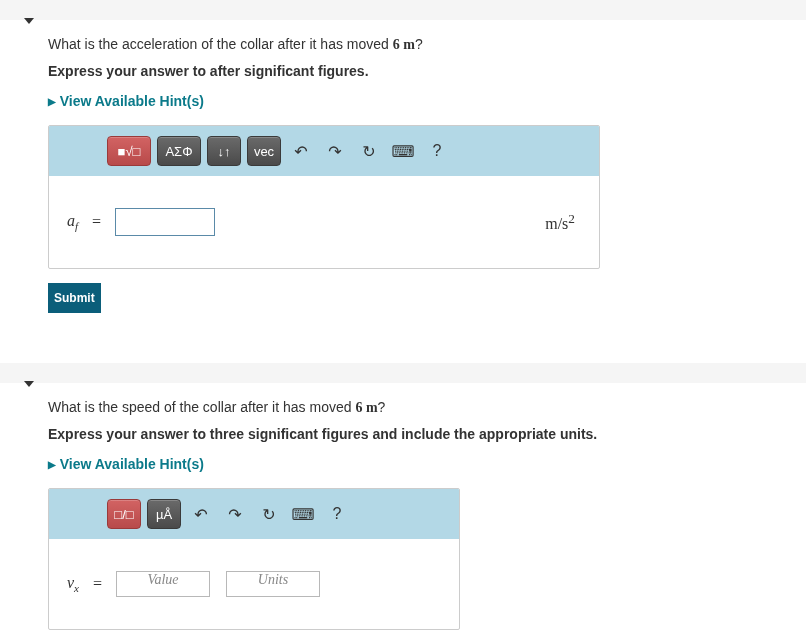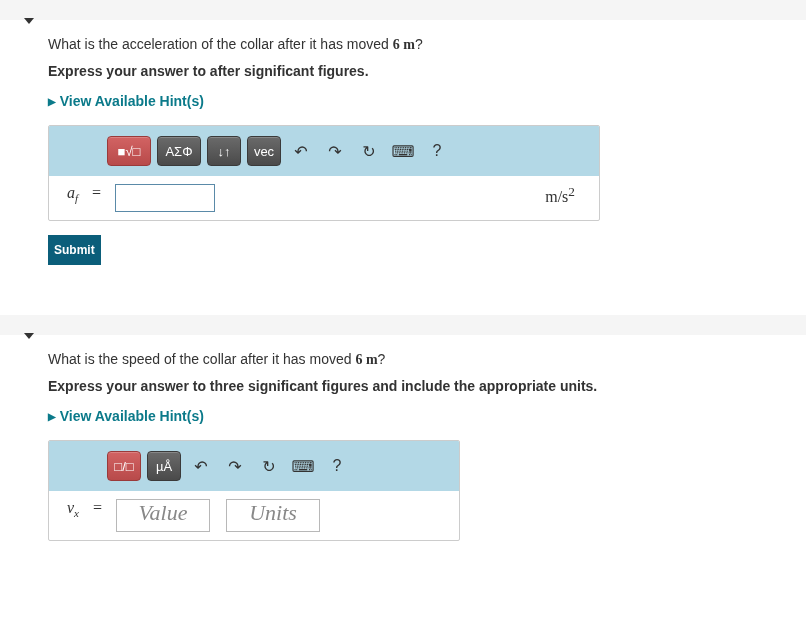--- a/index.html
+++ b/index.html
@@ -32,28 +32,28 @@
       cursor: pointer;
       box-shadow: inset 0 1px 0 rgba(255,255,255,0.2);
     }
     .tb-btn.wide { width: 44px; }
     .tb-btn.tpl { background: linear-gradient(#d26363, #b84a4a); border-color: #9a3a3a; }
     .tb-plain {
       width: 28px; height: 28px;
       display: inline-flex; align-items: center; justify-content: center;
       color: #333; cursor: pointer; font-size: 16px;
     }
-    .answer-body { padding: 8px 18px; display: flex; align-items: flex-start; gap: 10px; }
+    .answer-body { padding: 32px 18px; display: flex; align-items: center; gap: 10px; }
     .var-label { font-family: Georgia, 'Times New Roman', serif; font-style: italic; font-size: 16px; }
     .var-sub { font-size: 11px; font-style: italic; }
     .eq { font-family: Georgia, serif; font-size: 16px; margin: 0 4px; }
     .answer-input { border: 1px solid #5a8aa8; height: 28px; width: 100px; padding: 2px 6px; font-size: 14px; }
     .answer-val-input {
-      border: 1px solid #b8b8b8; height: 33px; width: 94px;
-      font-family: Georgia, serif; font-style: italic; font-size: 22px;
+      border: 1px solid #b8b8b8; height: 26px; width: 94px;
+      font-family: Georgia, serif; font-style: italic; font-size: 14px;
       color: #888; text-align: center; cursor: text;
     }
     .answer-val-input + .answer-val-input { margin-left: 6px; }
     .flex-spacer { flex: 1; }
     .units { font-family: Georgia, 'Times New Roman', serif; font-size: 16px; padding-right: 6px; }
     .submit-btn {
       margin-top: 14px;
       background: #0b5e7a;
       color: #fff;
       border: none;

